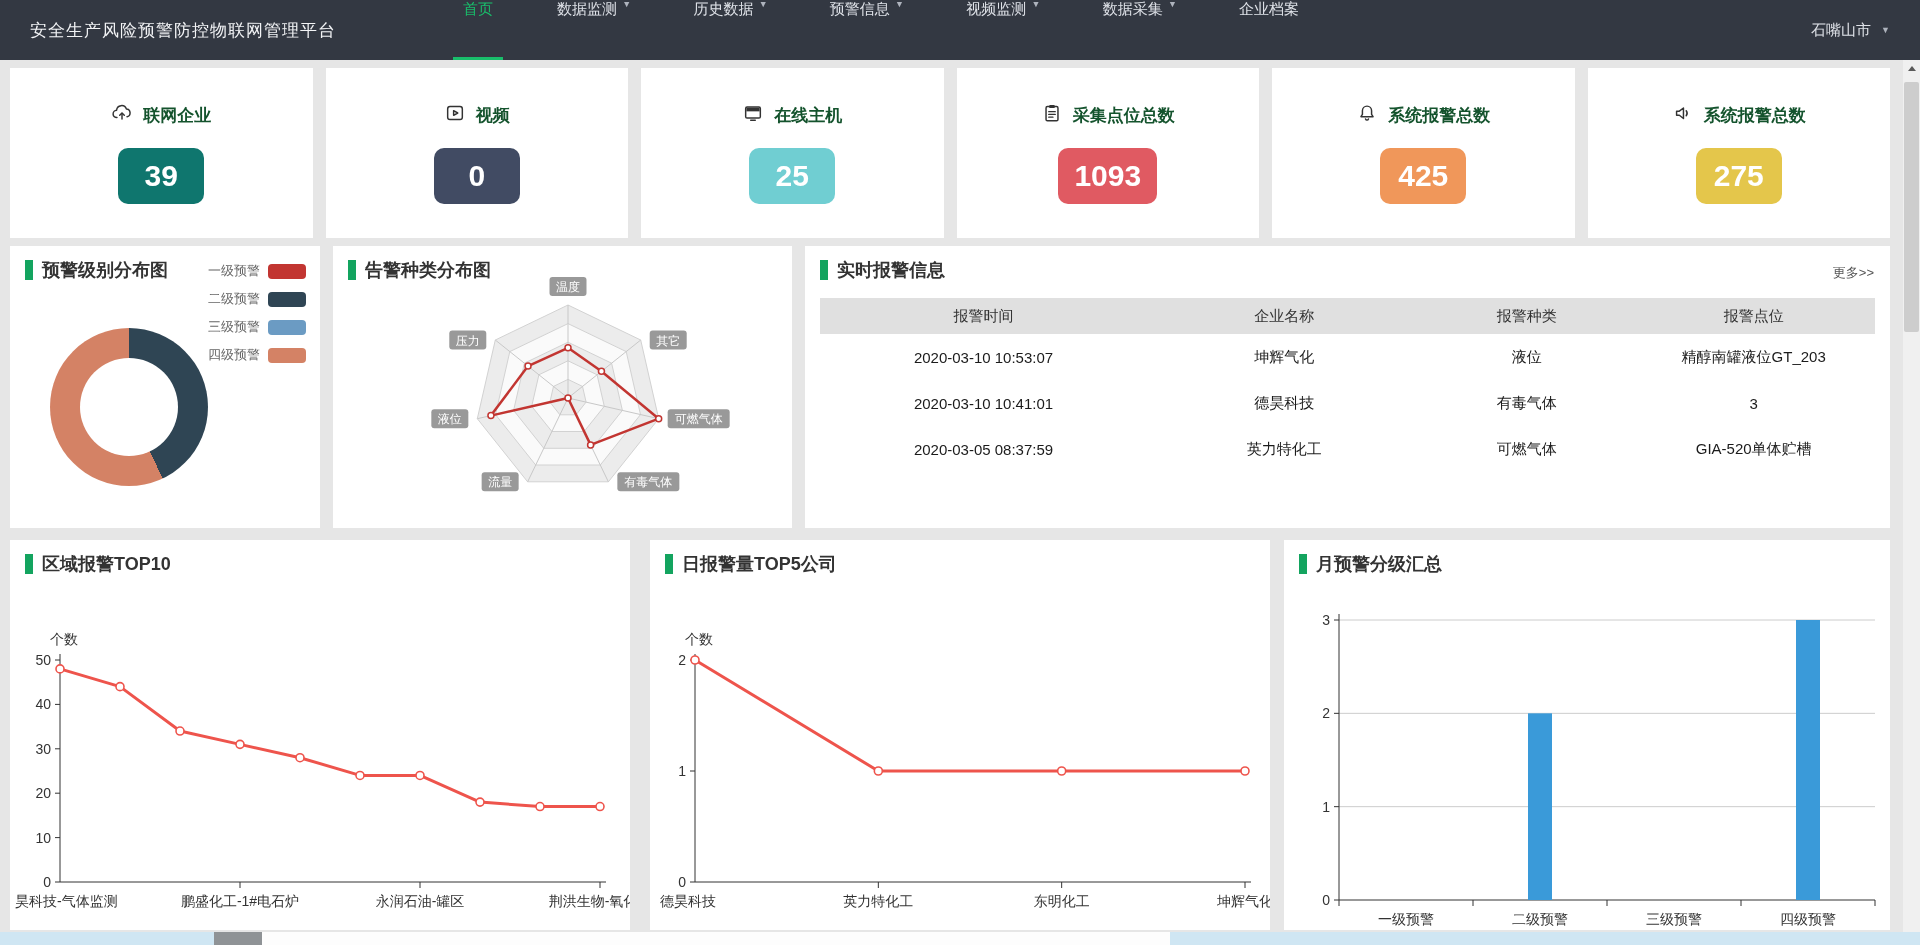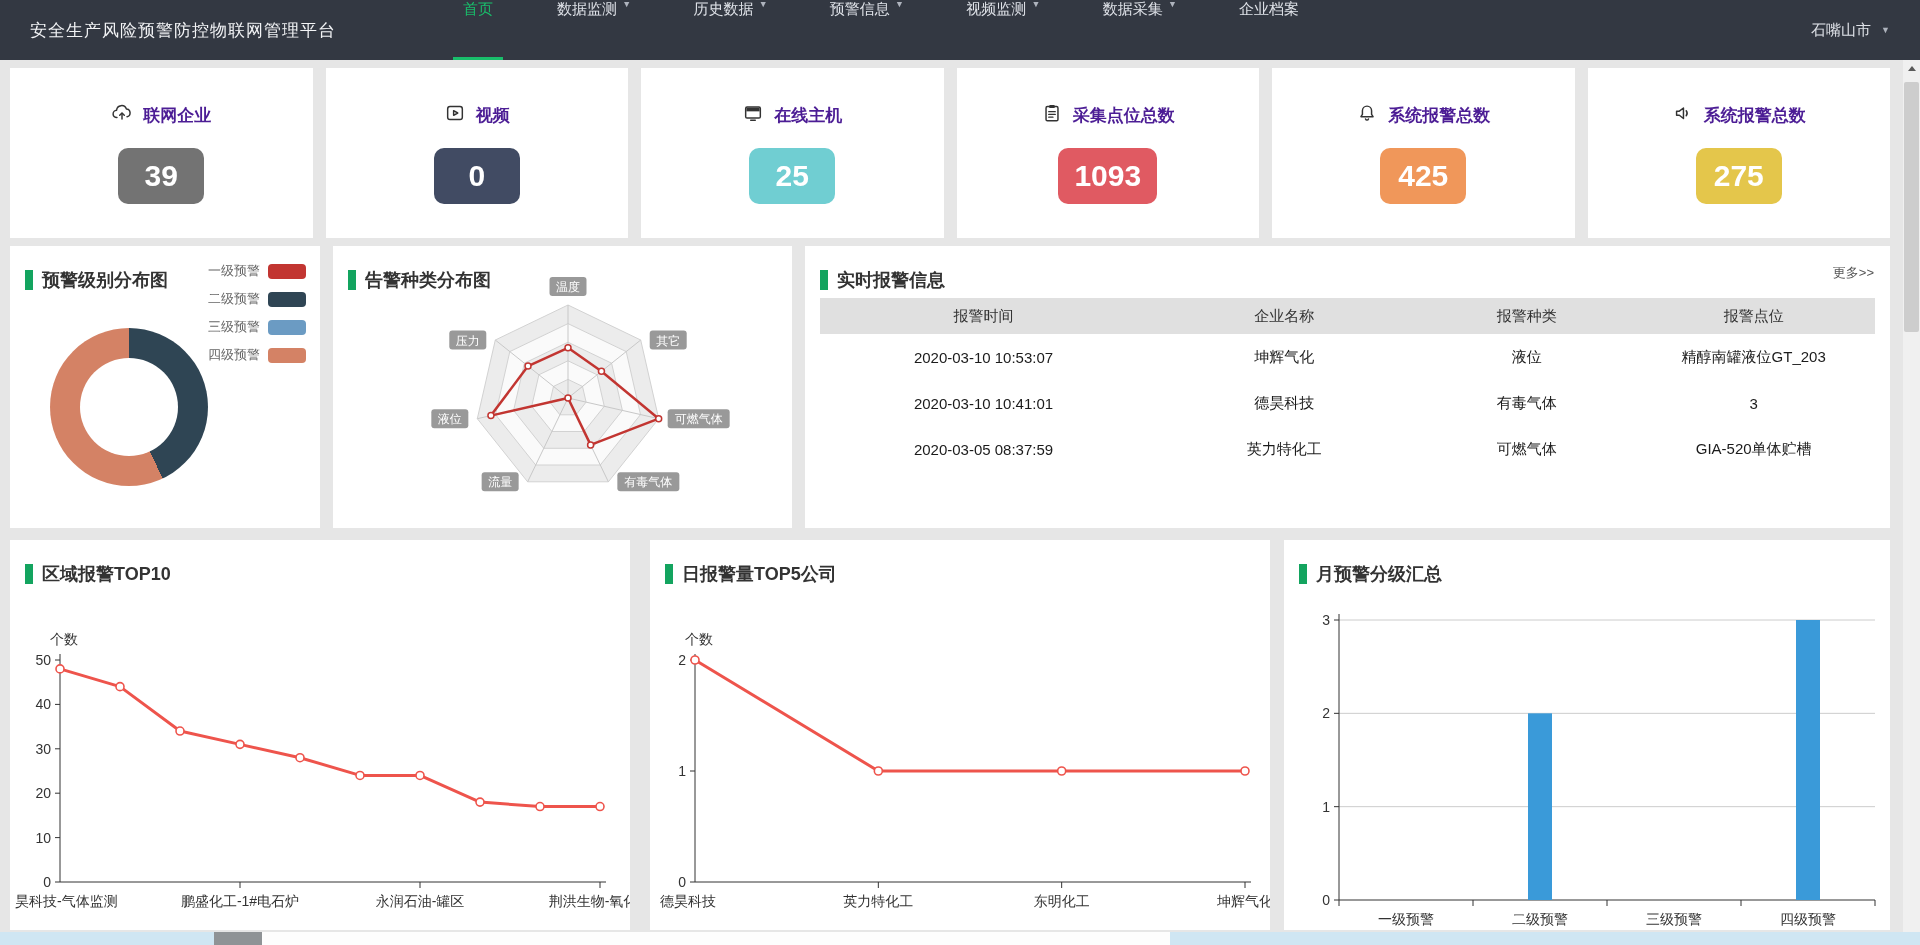--- a/index.html
+++ b/index.html
@@ -15,26 +15,26 @@
   .nav-item .caret { font-size:9px; color:#aeb3bd; margin-left:7px; }
   .nav-item.active { color:#19be6b; border-bottom-color:#19be6b; }
   .nav-region { position:absolute; right:30px; top:0; height:60px; display:flex; align-items:center; color:#dfe2e8; font-size:15px; cursor:pointer; }
   .nav-region .caret { font-size:9px; color:#aeb3bd; margin-left:10px; }
 
   
   #cards { position:absolute; left:10px; top:68px; width:1880px; height:170px; display:flex; gap:13px; }
   .card { flex:1; background:#fff; display:flex; flex-direction:column; align-items:center; justify-content:center; gap:20px; }
   .card-head { display:flex; align-items:center; gap:10px; }
   .card-head svg { width:22px; height:22px; }
-  .card-label { font-size:17px; font-weight:bold; color:#4c1d95; }
+  .card-label { font-size:17px; font-weight:bold; color:#14532d; }
   .badge { min-width:86px; height:56px; padding:0 16px; border-radius:10px; color:#fff; font-size:30px; font-weight:bold; display:flex; align-items:center; justify-content:center; }
 
   
   .panel { position:absolute; background:#fff; }
-  .panel-title { position:absolute; left:15px; top:22px; display:flex; align-items:center; gap:9px; }
+  .panel-title { position:absolute; left:15px; top:12px; display:flex; align-items:center; gap:9px; }
   .tmark { width:8px; height:20px; background:#13a45f; }
   .ptext { font-size:18px; font-weight:bold; color:#333; }
   .more-link { position:absolute; right:16px; top:18px; font-size:13px; color:#555; cursor:pointer; }
 
   #panel-warning { left:10px; top:246px; width:310px; height:282px; }
   #panel-radar   { left:333px; top:246px; width:459px; height:282px; }
   #panel-realtime{ left:805px; top:246px; width:1085px; height:282px; }
   #panel-line1   { left:10px;  top:540px; width:620px; height:390px; }
   #panel-line2   { left:650px; top:540px; width:620px; height:390px;padding-left:24px; }
   #panel-bar     { left:1284px;top:540px; width:606px; height:390px; }
@@ -112,21 +112,21 @@
       <div class="card-head">
         <span>
           <svg viewBox="0 0 24 24" fill="none" stroke="#333" stroke-width="1.6" stroke-linecap="round" stroke-linejoin="round" width="22" height="22">
               <path d="M6.5 17a4 4 0 0 1-.4-8A5.5 5.5 0 0 1 16.8 7.7 4.2 4.2 0 0 1 17.5 16"></path>
               <path d="M12 18.5v-6"></path>
               <path d="M9.5 14.5 12 12l2.5 2.5"></path>
             </svg>
         </span>
         <span class="card-label">联网企业</span>
       </div>
-      <div class="badge" style="background-color: #737373;">39</div>
+      <div class="badge" style="background-color: #0f766e;">39</div>
     </div>
     <div class="card">
       <div class="card-head">
         <span>
           <svg viewBox="0 0 24 24" fill="none" stroke="#333" stroke-width="1.6" stroke-linejoin="round" width="22" height="22">
               <rect x="4" y="5" width="16" height="14" rx="2.5"></rect>
               <path d="M10.5 9.5v5l4.5-2.5z"></path>
             </svg>
         </span>
         <span class="card-label">视频</span>

